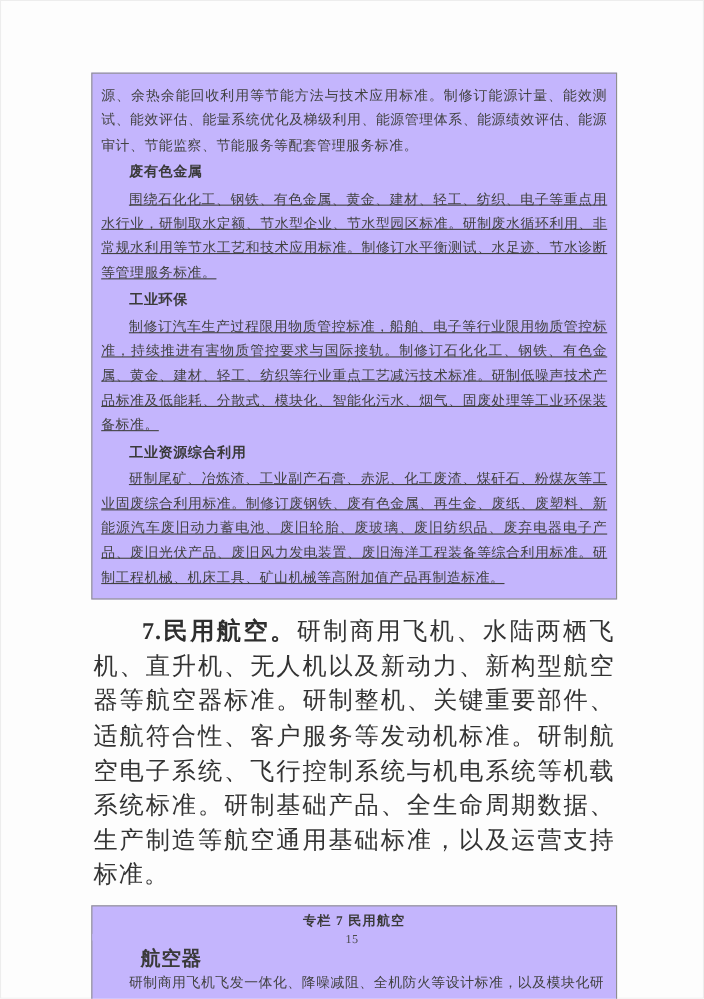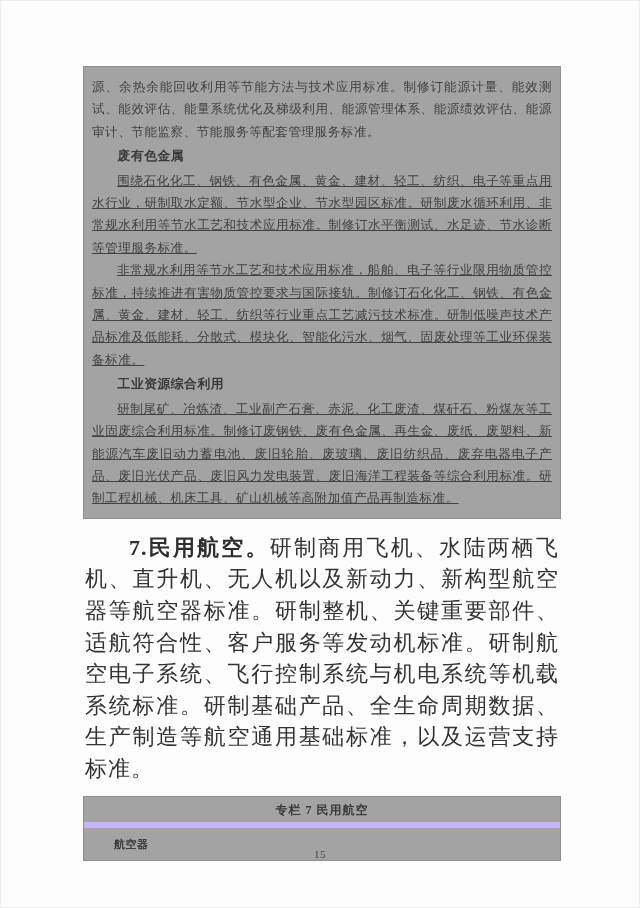--- a/index.html
+++ b/index.html
@@ -18,21 +18,21 @@
     position: relative;
   }
   .content-col {
     position: absolute;
     left: 83px; top: 0;
     width: 478px;
   }
   
   .tbox {
     border: 1px solid #8f8f8f;
-    background: #a3a3a3;
+    background: #c4b5fd;
   }
   .tbox-top {
     margin-top: 66px;
     padding: 9px 8px 8px 8px;
   }
   .tbox-top p {
     font-size: 12.6px;
     line-height: 22.4px;
     text-align: justify;
     text-justify: inter-ideograph;
@@ -71,21 +71,21 @@
     font-weight: bold;
     font-size: 12px;
     line-height: 16px;
     padding: 5px 0 4px 0;
     border-bottom: 6px solid #c4b5fd;
     color: #3a3a3a;
     letter-spacing: 1px;
   }
   .tbox-bottom .box-body { padding: 5px 8px 5px 8px; }
   .tbox-bottom h4 {
-    font-size: 11px;
+    font-size: 18px;
     line-height: 22px;
     font-weight: bold;
     text-indent: 2em;
     color: #3a3a3a;
     letter-spacing: 0.5px;
   }
   .tbox-bottom p {
     font-size: 12.6px;
     line-height: 22px;
     text-indent: 2em;
@@ -111,31 +111,33 @@
 
 <div class="page">
   <div class="content-col">
 
     <div class="tbox tbox-top">
       <p>源、余热余能回收利用等节能方法与技术应用标准。制修订能源计量、能效测试、能效评估、能量系统优化及梯级利用、能源管理体系、能源绩效评估、能源审计、节能监察、节能服务等配套管理服务标准。</p>
 
       <h4>废有色金属</h4>
       <p class="indent">围绕石化化工、钢铁、有色金属、黄金、建材、轻工、纺织、电子等重点用水行业，研制取水定额、节水型企业、节水型园区标准。研制废水循环利用、非常规水利用等节水工艺和技术应用标准。制修订水平衡测试、水足迹、节水诊断等管理服务标准。</p>
 
-      <p class="indent">非常规水利用等节水工艺和技术应用标准，船舶、电子等行业限用物质管控标准，持续推进有害物质管控要求与国际接轨。制修订石化化工、钢铁、有色金属、黄金、建材、轻工、纺织等行业重点工艺减污技术标准。研制低噪声技术产品标准及低能耗、分散式、模块化、智能化污水、烟气、固废处理等工业环保装备标准。</p>
+      <h4>工业环保</h4>
+      <p class="indent">制修订汽车生产过程限用物质管控标准，船舶、电子等行业限用物质管控标准，持续推进有害物质管控要求与国际接轨。制修订石化化工、钢铁、有色金属、黄金、建材、轻工、纺织等行业重点工艺减污技术标准。研制低噪声技术产品标准及低能耗、分散式、模块化、智能化污水、烟气、固废处理等工业环保装备标准。</p>
 
       <h4>工业资源综合利用</h4>
       <p class="indent">研制尾矿、冶炼渣、工业副产石膏、赤泥、化工废渣、煤矸石、粉煤灰等工业固废综合利用标准。制修订废钢铁、废有色金属、再生金、废纸、废塑料、新能源汽车废旧动力蓄电池、废旧轮胎、废玻璃、废旧纺织品、废弃电器电子产品、废旧光伏产品、废旧风力发电装置、废旧海洋工程装备等综合利用标准。研制工程机械、机床工具、矿山机械等高附加值产品再制造标准。</p>
     </div>
 
     <p class="main-para"><span class="lead">7.民用航空。</span><span>研制商用飞机、水陆两栖飞机、直升机、无人机以及新动力、新构型航空器等航空器标准。研制整机、关键重要部件、适航符合性、客户服务等发动机标准。研制航空电子系统、飞行控制系统与机电系统等机载系统标准。研制基础产品、全生命周期数据、生产制造等航空通用基础标准，以及运营支持标准。</span></p>
 
     <div class="tbox tbox-bottom">
       <div class="box-title">专栏 7 民用航空</div>
       <div class="box-body">
         <h4>航空器</h4>
+        <p>研制商用飞机飞发一体化、降噪减阻、全机防火等设计标准，以及模块化研</p>
       </div>
     </div>
 
   </div>
 
   <div class="page-number">15</div>
 </div>
 
 </body></html>

